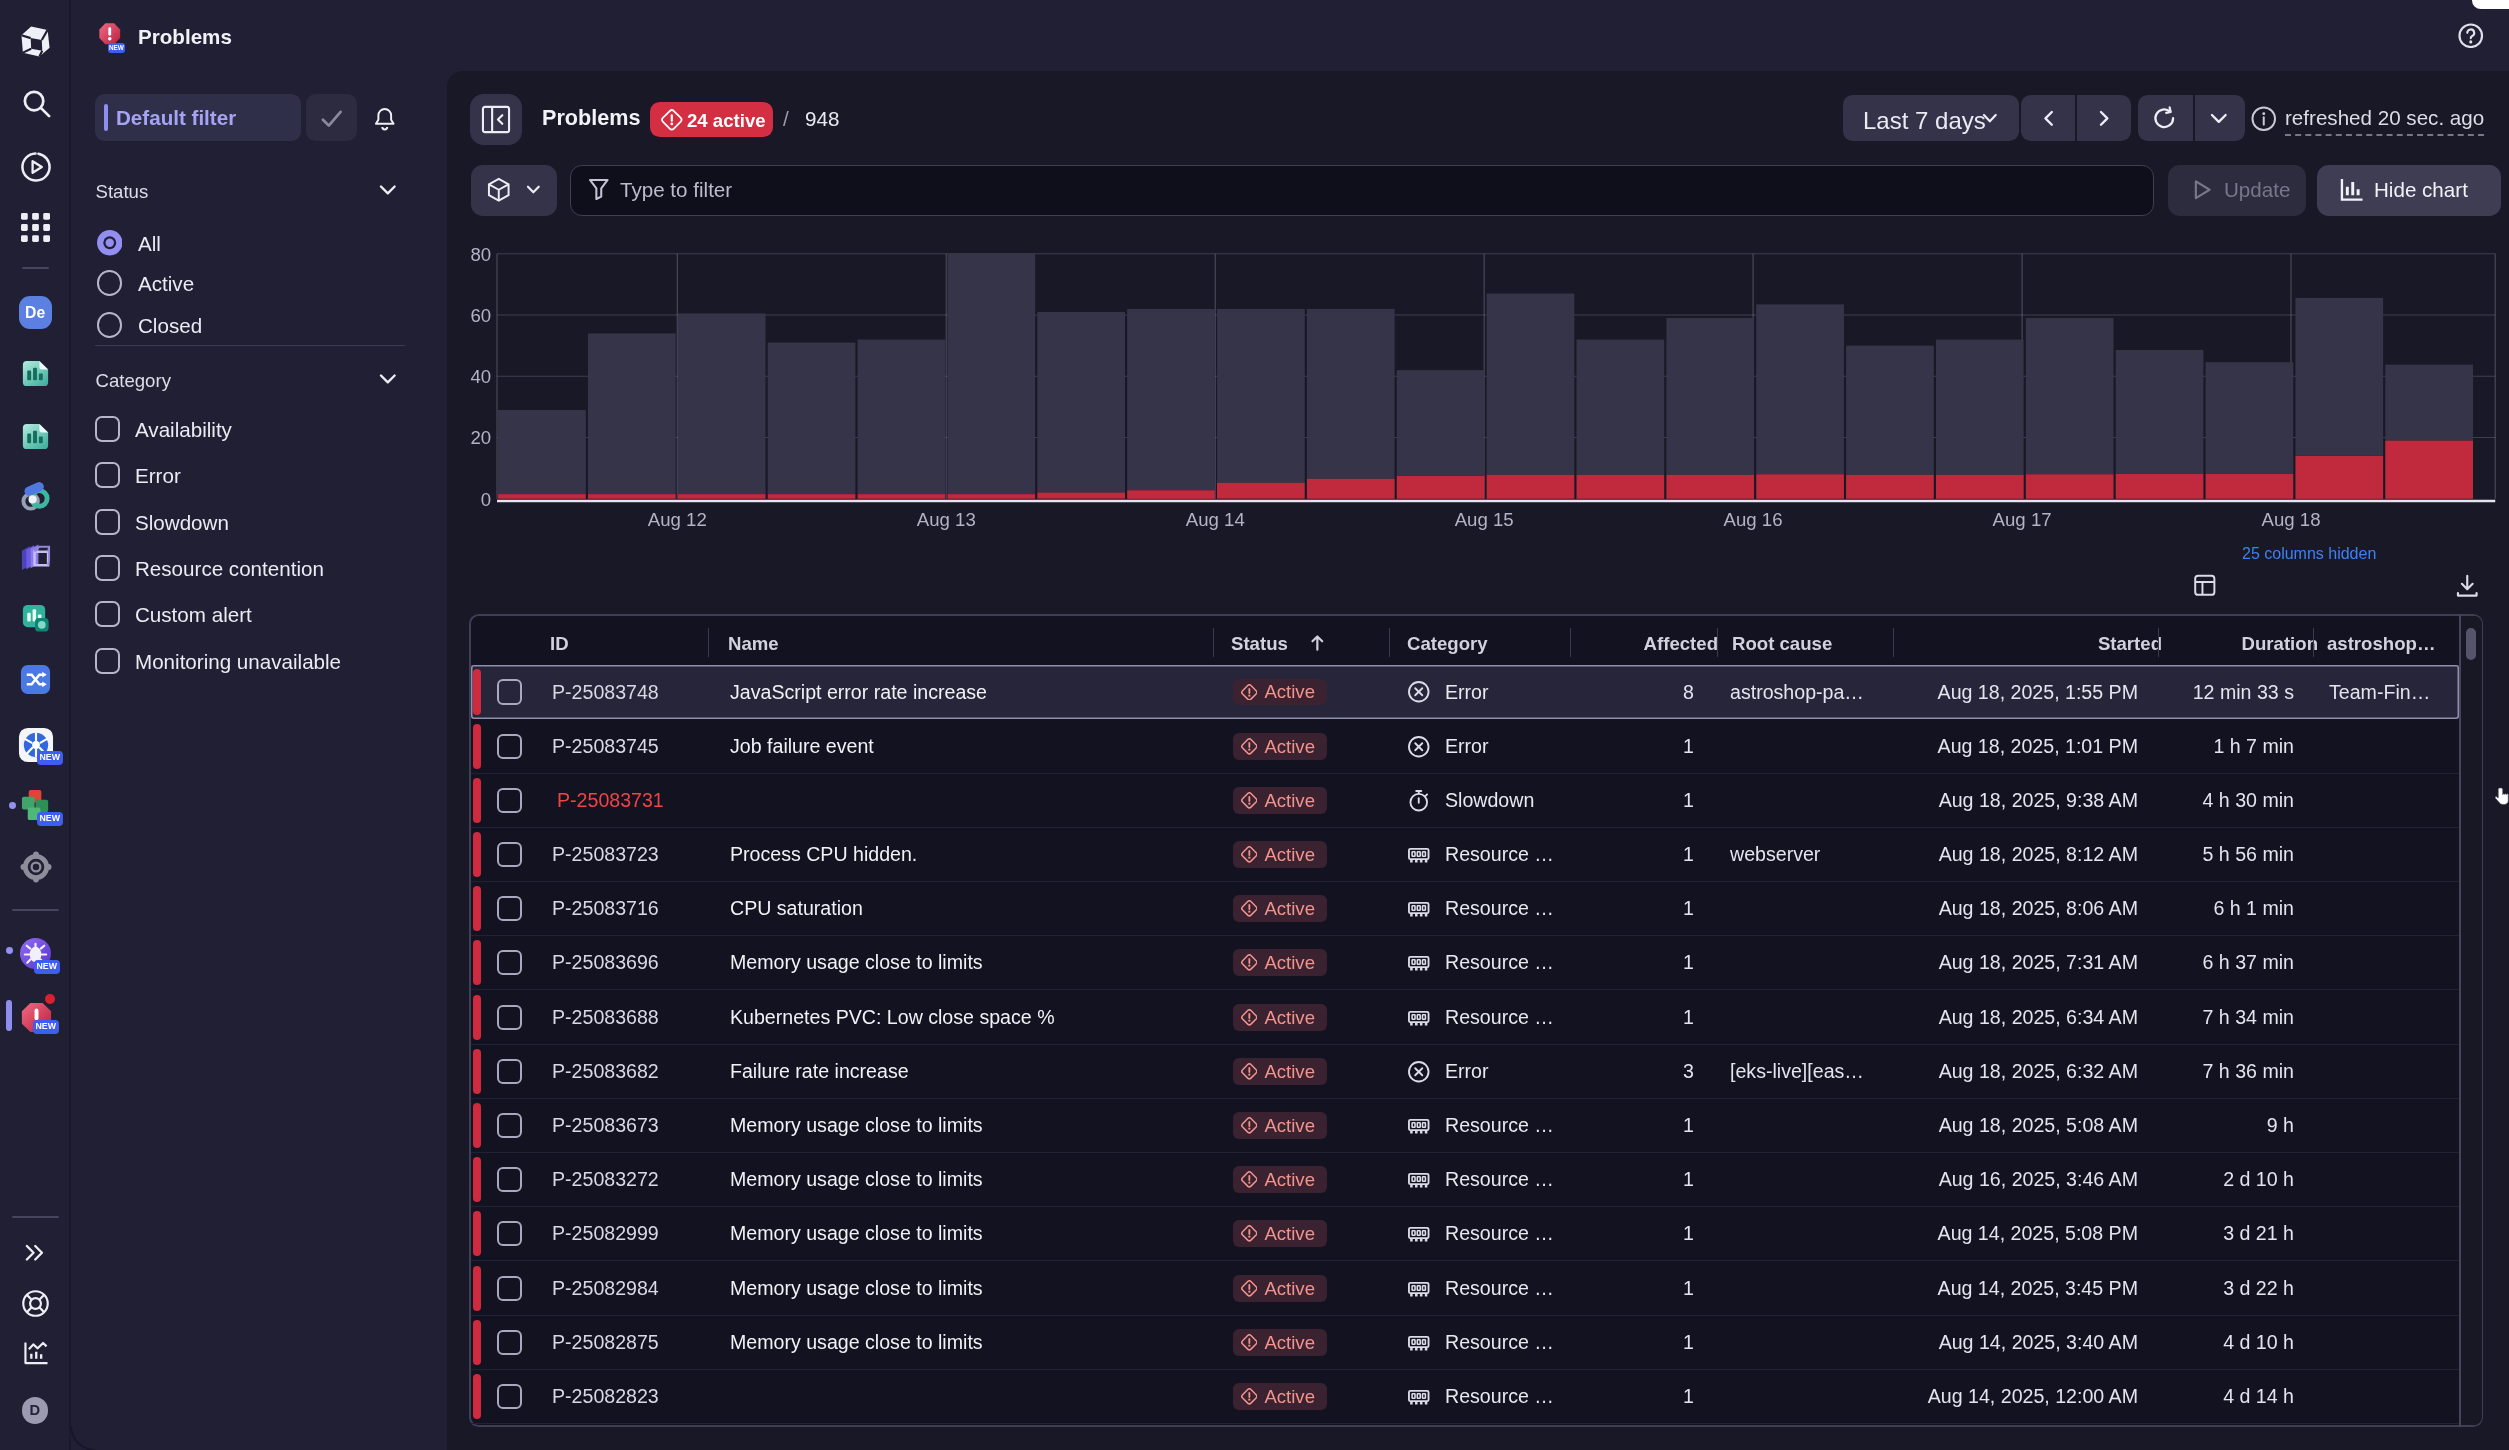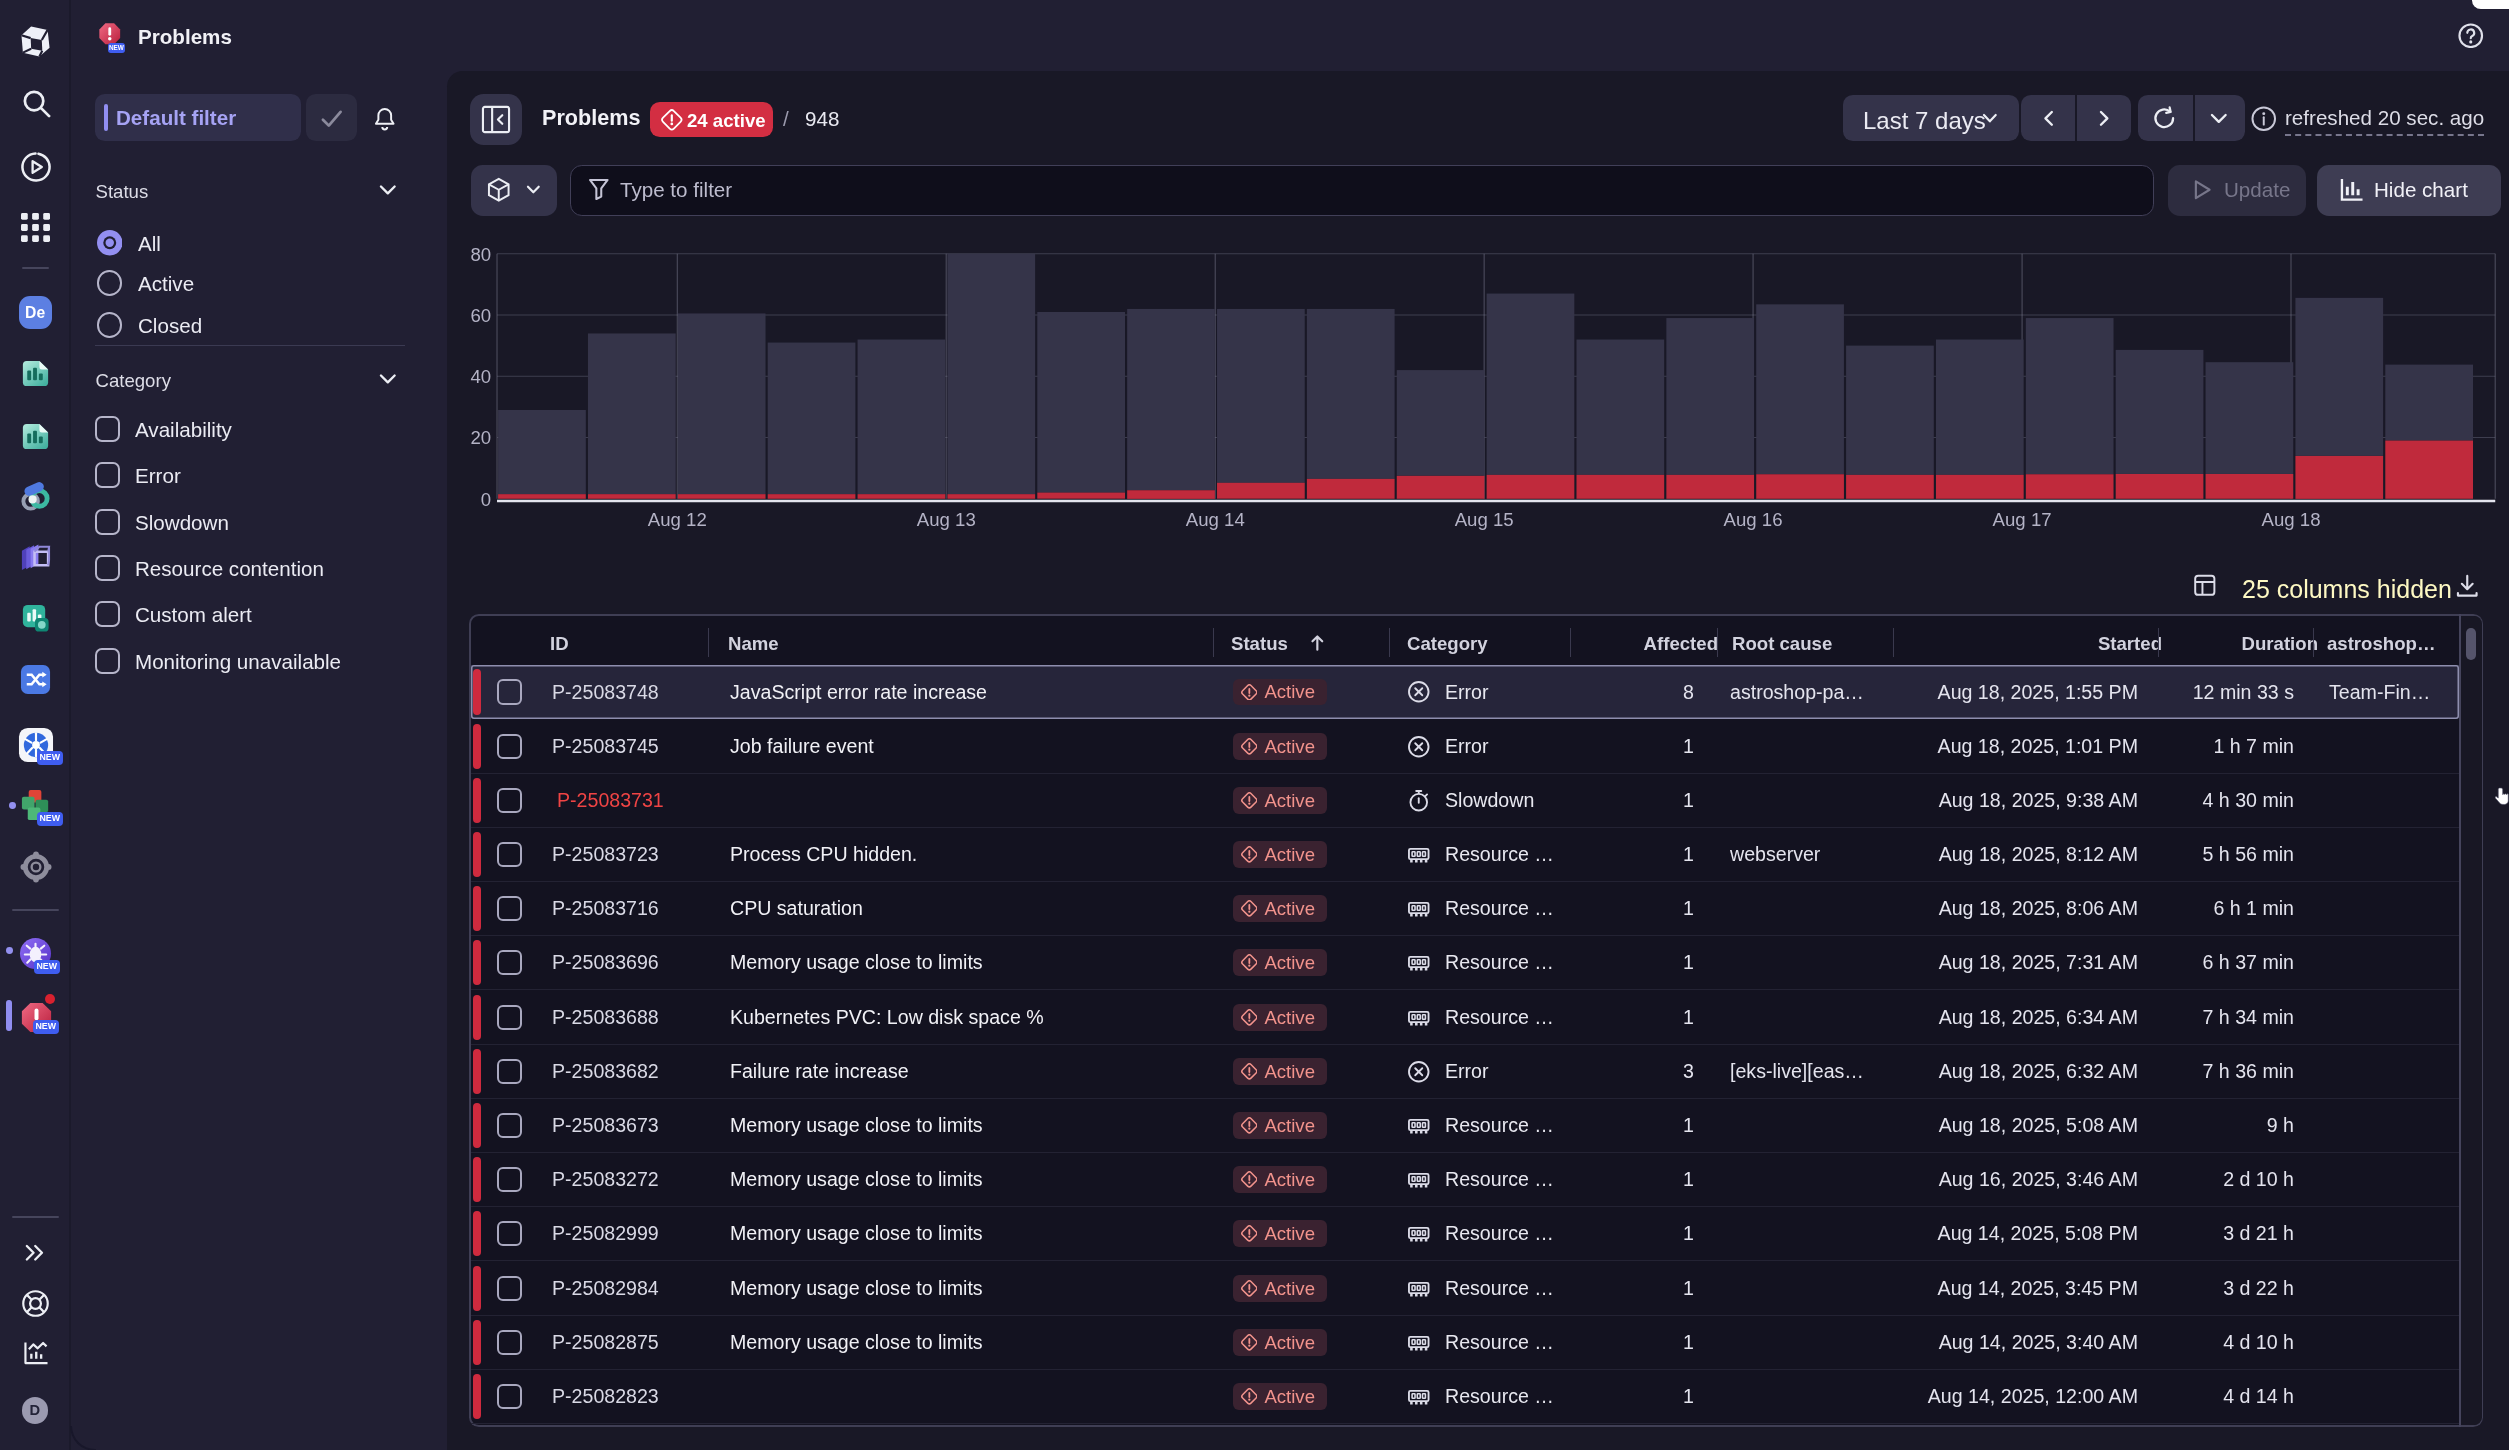--- a/index.html
+++ b/index.html
@@ -427,21 +427,21 @@
     <text x="1332.7" y="464" fill="#b4b3c6" font-size="19" text-anchor="middle">Aug 16</text>
     <text x="1607.2" y="464" fill="#b4b3c6" font-size="19" text-anchor="middle">Aug 17</text>
     <text x="1881.6" y="464" fill="#b4b3c6" font-size="19" text-anchor="middle">Aug 18</text>
   </svg>
 </div>
 <div id="tablezone">
   <svg class="ico" style="left:2194px;top:574px" width="21.6" height="22.5" viewBox="0 0 22 23" fill="none" stroke="#dcdce8" stroke-width="2">
       <rect x="1.2" y="1.7" width="19.6" height="19.6" rx="3"></rect>
       <path d="M1.2 8.2 H20.8 M8.6 8.2 V21.3"></path>
     </svg>
-  <div class="abs" style="left:2242px;top:575px;font-size:25px;color:#fef9c3">25 columns hidden</div>
+  <div class="abs" style="left:2242px;top:545px;font-size:16px;color:#3b82f6">25 columns hidden</div>
   <svg class="ico" style="left:2455px;top:573px" width="24.5" height="25.5" viewBox="0 0 25 26" fill="none" stroke="#dcdce8" stroke-width="2.2" stroke-linecap="round" stroke-linejoin="round">
       <path d="M12.5 3 V16 M7 11 l5.5 5.5 L18 11"></path>
       <path d="M3 20.5 V23 h19 v-2.5"></path>
     </svg>
 
   <div id="tcard">
     <div class="hdrtxt abs" style="left:81px;top:18.6px">ID</div>
     <div class="hdrtxt abs" style="left:259px;top:18.6px">Name</div>
     <div class="hdrtxt abs" style="left:762px;top:18.6px">Status</div>
     <svg class="ico" style="left:841px;top:19.6px" width="14.7" height="17.6" viewBox="0 0 15 18" fill="none" stroke="#d2d2de" stroke-width="2.2" stroke-linecap="round" stroke-linejoin="round">
@@ -599,21 +599,21 @@
         </span>
         <span class="rc" style="left:974px;color:#e8e8f0">Resource …</span>
         <span class="rc rr" style="right:765px">1</span>
         <span class="rc rr" style="right:321px">Aug 18, 2025, 7:31 AM</span>
         <span class="rc rr" style="right:165px">6 h 37 min</span>
       </div>
     <div class="trow" style="top:377px;height:54px">
         <div class="racc"></div>
         <div class="rcb"></div>
         <span class="rc" style="left:81px;color:#d9d9e5">P-25083688</span>
-        <span class="rc rname" style="left:259px">Kubernetes PVC: Low disk space %</span>
+        <span class="rc rname" style="left:259px">Kubernetes PVC: Low close space %</span>
         <span class="pill"><svg width="16.7" height="16.7" viewBox="0 0 22 22" fill="none" stroke="#f2938c" stroke-width="2">
             <rect x="3.2" y="3.2" width="15.6" height="15.6" rx="3" transform="rotate(45 11 11)"></rect>
             <path d="M11 6.5 V12" stroke-width="2.4" stroke-linecap="round"></path>
             <circle cx="11" cy="15.4" r="1.5" fill="#f2938c" stroke="none"></circle>
           </svg>Active</span>
         <span class="rc" style="left:936px">
           <svg width="23.5" height="23.5" viewBox="0 0 24 24" fill="none" stroke="#dcdce8" stroke-width="1.9">
             <rect x="2" y="6" width="20" height="10.5" rx="1.5"></rect>
             <path d="M4.5 16.5 V20 M9.5 16.5 V20 M14.5 16.5 V20 M19.5 16.5 V20" stroke-width="2.6"></path>
             <rect x="5.2" y="9" width="3" height="4.6" rx="0.6" stroke-width="1.6"></rect>

